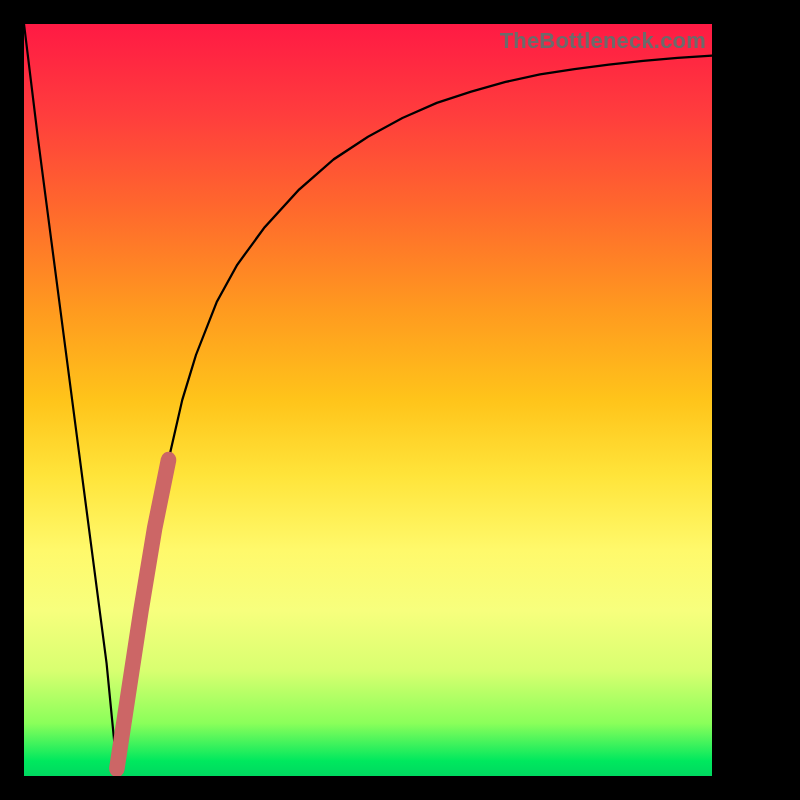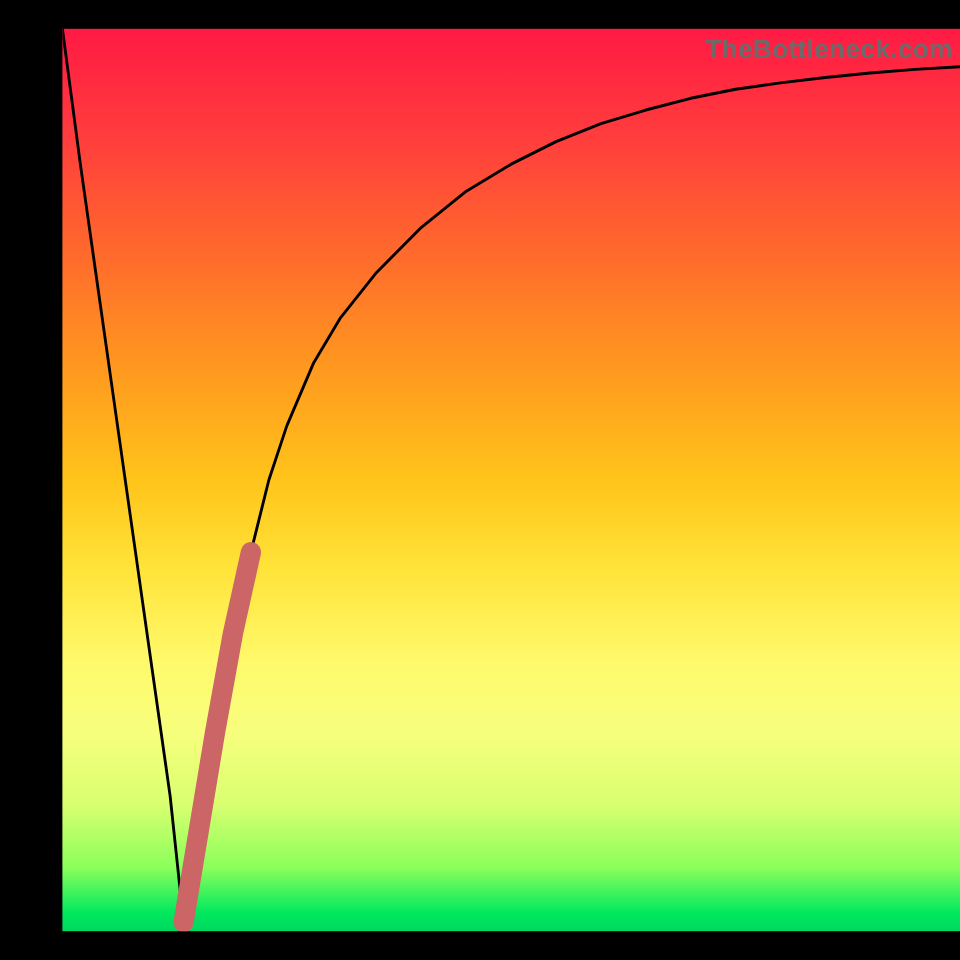--- a/index.html
+++ b/index.html
@@ -7,37 +7,36 @@
   .frame {
     position: relative;
     width: 800px;
     height: 800px;
     background: #000;
   }
   .plot-area {
     position: absolute;
     left: 24px;
     top: 24px;
-    width: 748px;
+    width: 688px;
     height: 752px;
     background: linear-gradient(to bottom,
       #ff1a44 0%,
       #ff3d3d 12%,
       #ff6a2c 25%,
       #ff9a1f 38%,
       #ffc41a 50%,
       #ffe43a 60%,
       #fff96b 70%,
       #f7ff7d 78%,
       #d8ff70 86%,
       #8aff5a 93%,
       #00e85e 98%,
       #00d860 100%
     );
-    margin-left: 28px;
   }
   .watermark {
     position: absolute;
     top: 4px;
     right: 6px;
     font-family: Arial, Helvetica, sans-serif;
     font-size: 22px;
     font-weight: 600;
     color: #6b6b6b;
     letter-spacing: 0.2px;

